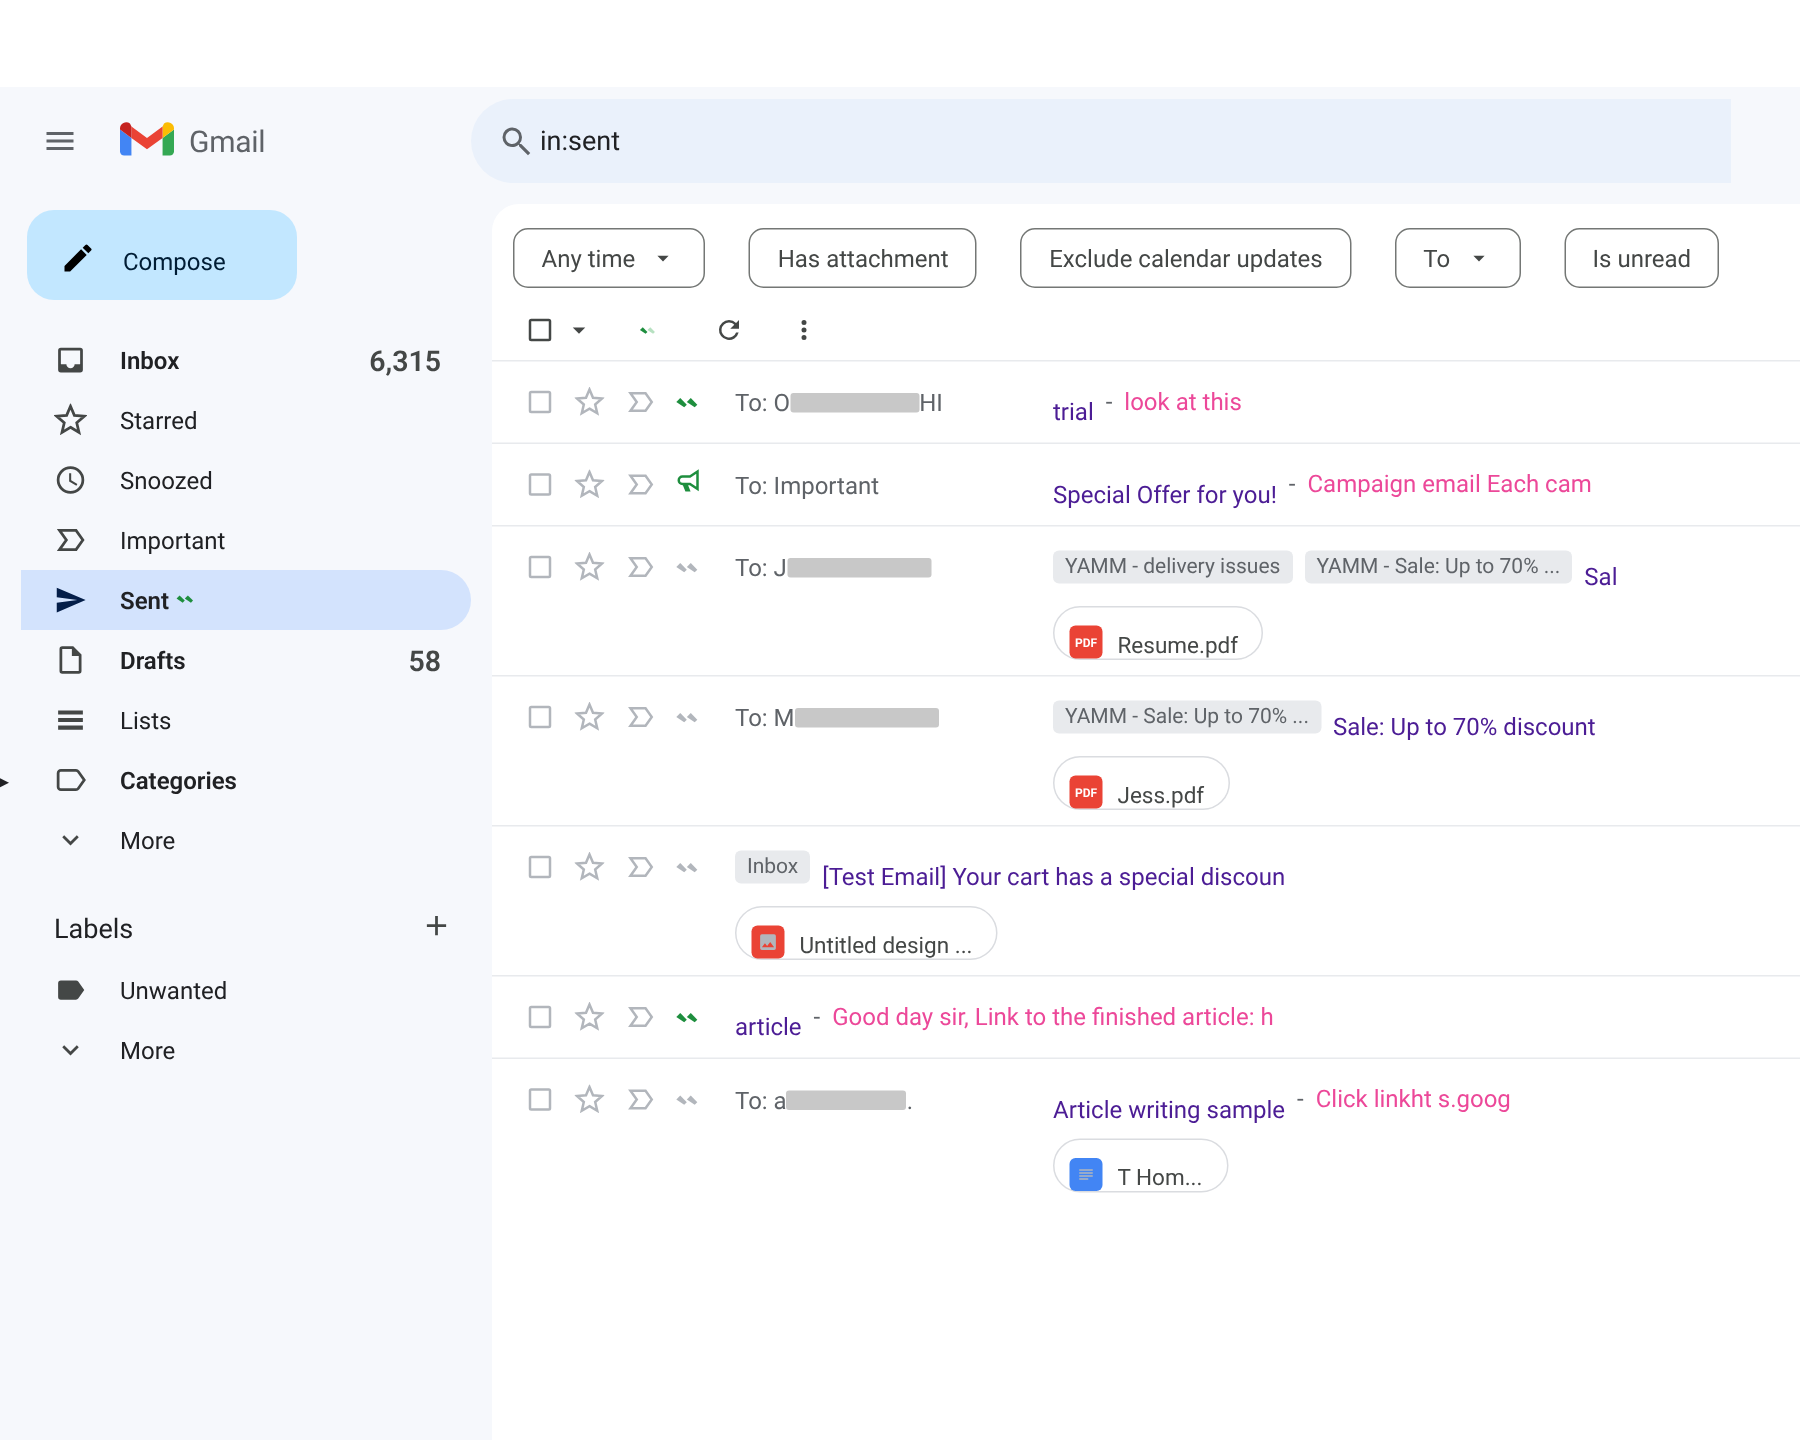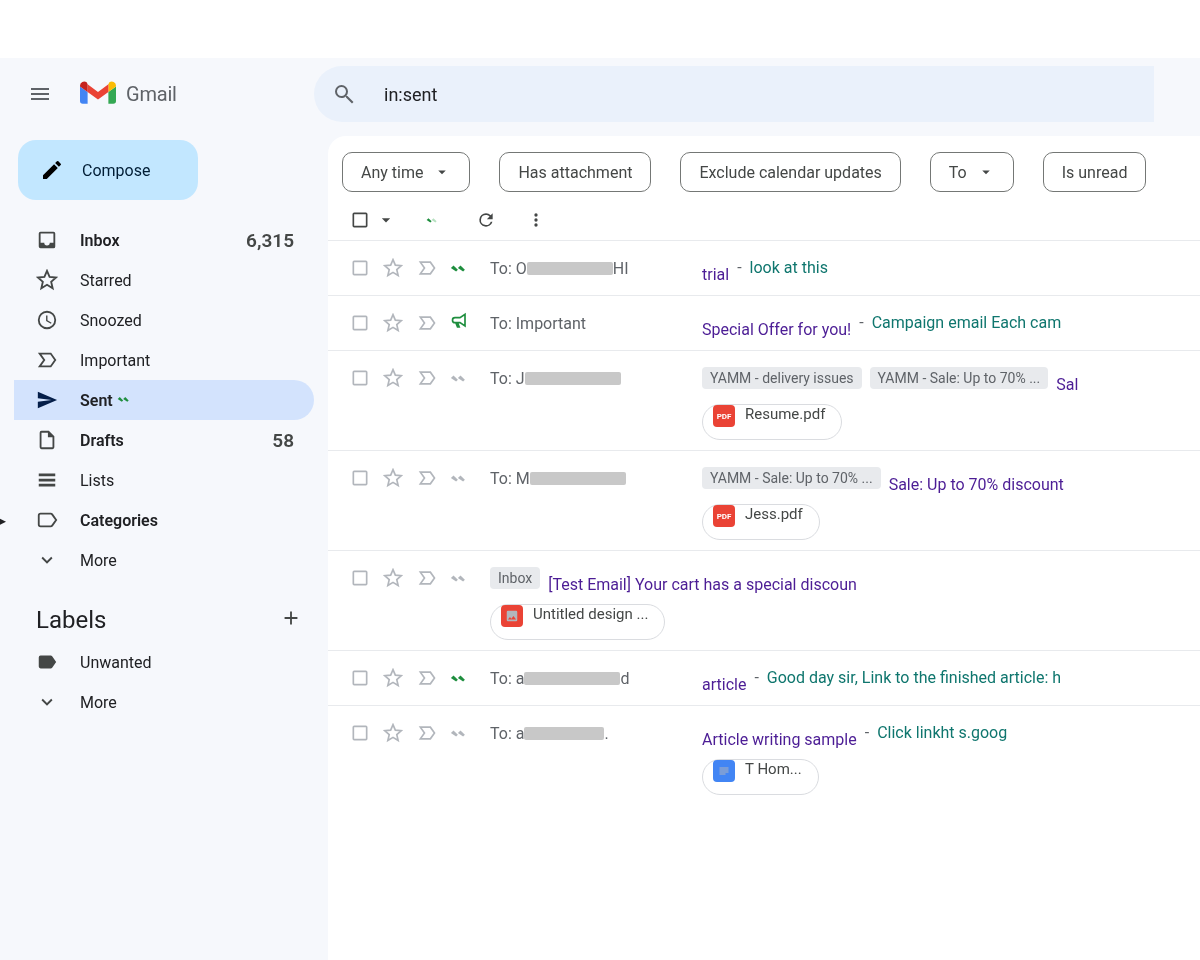--- a/index.html
+++ b/index.html
@@ -5,40 +5,40 @@
   * { box-sizing: border-box; margin: 0; padding: 0; font-family: 'Google Sans', Roboto, Arial, sans-serif; }
   body { background: #ffffff; color: #202124; overflow: hidden; }
   .app { display: flex; flex-direction: column; height: 960px; width: 1200px; background:#f6f8fc; margin-top:58px; }
   
   .header { display:flex; align-items:center; height:72px; padding:0 16px; gap:8px; }
   .menu-btn { width:48px; height:48px; display:flex; align-items:center; justify-content:center; border-radius:50%; cursor:pointer; }
   .menu-btn svg { width:24px; height:24px; fill:#5f6368; }
   .logo-wrap { display:flex; align-items:center; gap:10px; padding:0 8px; min-width:230px;}
   .logo-m { width:36px; height:28px; }
   .brand { font-size:20px; color:#5f6368; letter-spacing:-0.2px; }
-  .searchbar { flex:1; max-width:840px; background:#eaf1fb; border-radius:28px 0 0 28px; height:56px; display:flex; align-items:center; padding:0 12px 0 18px; gap:28px; margin-left:4px;}
+  .searchbar { flex:1; max-width:840px; background:#eaf1fb; border-radius:28px 0 0 28px; height:56px; display:flex; align-items:center; padding:0 12px 0 18px; gap:4px; margin-left:4px;}
   .searchbar svg { width:24px; height:24px; fill:#5f6368; }
   .searchbar input { flex:1; border:none; background:transparent; font-size:18px; color:#202124; outline:none; }
   
   .main { display:flex; flex:1; overflow:hidden; }
   .sidebar { width:328px; padding:10px 0 0 14px; display:flex; flex-direction:column; gap:2px; }
-  .compose { margin:0 0 18px 4px; height:60px; width:180px; background:#c2e7ff; border-radius:18px; display:flex; align-items:center; gap:18px; padding:16px 22px; font-size:16px; color:#001d35; cursor:pointer; }
+  .compose { margin:0 0 18px 4px; height:60px; width:180px; background:#c2e7ff; border-radius:18px; display:flex; align-items:flex-end; gap:18px; padding:16px 22px; font-size:16px; color:#001d35; cursor:pointer; }
   .compose svg { width:24px; height:24px; }
   .nav-item { height:40px; border-radius:0 20px 20px 0; display:flex; align-items:center; gap:22px; padding:0 20px 0 22px; font-size:16px; color:#202124; cursor:pointer; margin-right:14px;}
   .nav-item .icon { width:22px; height:22px; display:flex; align-items:center; justify-content:center; }
   .nav-item .icon svg { width:22px; height:22px; fill:#444746; }
   .nav-item .lbl { flex:1; }
   .nav-item .count { font-size:19px; color:#444746; }
   .nav-item.selected { background:#d3e3fd; }
   .nav-item.selected .icon svg{fill:#041e49;}
   .nav-item.bold .lbl, .nav-item.bold .count { font-weight:600; }
   .nav-item.selected .lbl{font-weight:600;}
   .nav-tick { display:inline-flex; margin-left:4px;}
   .labels-hdr { display:flex; align-items:center; justify-content:space-between; padding:24px 26px 6px 22px; }
-  .labels-hdr .t { font-size:24px; color:#202124; }
+  .labels-hdr .t { font-size:18px; color:#202124; }
   .labels-hdr svg{width:22px;height:22px;fill:#444746;}
   
   .content { flex:1; background:#ffffff; border-radius:18px 0 0 0; margin-top:6px; overflow:hidden; display:flex; flex-direction:column;}
   .chips { display:flex; gap:29px; padding:16px 14px 10px 14px; border-bottom:0; }
   .chip { border:1px solid #747775; border-radius:10px; height:40px; display:flex; align-items:center; padding:0 18px; font-size:16px; color:#444746; cursor:pointer; gap:10px; white-space:nowrap;}
   .chip svg{width:18px;height:18px;fill:#444746;}
   .toolbar { display:flex; align-items:center; gap:30px; padding:8px 22px 10px 22px; }
   .toolbar .selwrap{display:flex;align-items:center;gap:6px;}
   .tbtn{display:flex;align-items:center;justify-content:center;cursor:pointer;}
   .tbtn svg{width:20px;height:20px;fill:#444746;}
@@ -47,25 +47,25 @@
   .row .chk{width:20px;height:34px;display:flex;align-items:center;}
   .row .star, .row .imp {width:22px;height:34px;display:flex;align-items:center;justify-content:center;}
   .row svg{fill:#b2b6bc;}
   .row .chk svg, .row .star svg, .row .imp svg{width:20px;height:20px;}
   .row .tick{width:28px;height:34px;display:flex;align-items:center;}
   .sender{width:200px;color:#5f6368;display:flex;align-items:center;height:34px;white-space:nowrap;}
   .redact{display:inline-block;height:13px;background:#c8c8c8;border-radius:2px;vertical-align:middle;}
   .subj-area{flex:1;display:flex;flex-direction:column;gap:10px;min-width:0;}
   .subj-line{display:flex;align-items:center;gap:8px;white-space:nowrap;overflow:hidden;}
   .subj{color:#4c1d95;margin-top:14px;}
-  .snip{color:#0f766e;}
+  .snip{color:#ec4899;}
   .sep{color:#5f6368;}
   .tag{background:#e8eaed;color:#5f6368;font-size:14px;padding:3px 8px;border-radius:4px;}
   .attach-row{display:flex;gap:10px;}
-  .attach{border:1px solid #dadce0;border-radius:18px;height:36px;display:flex;align-items:flex-start;gap:10px;padding:0 16px 0 10px;font-size:15px;color:#444746;}
+  .attach{border:1px solid #dadce0;border-radius:18px;height:36px;display:flex;align-items:flex-end;gap:10px;padding:0 16px 0 10px;font-size:15px;color:#444746;}
   .att-ic{width:22px;height:22px;border-radius:4px;display:flex;align-items:center;justify-content:center;color:#fff;font-size:8px;font-weight:700;}
   .att-pdf{background:#ea4335;}
   .att-img{background:#ea4335;}
   .att-doc{background:#4285f4;}
   .bullhorn svg{fill:#1e8e3e;width:20px;height:20px;}
 </style>
 </head>
 <body>
 
 <div class="app">
@@ -456,21 +456,20 @@
               <svg viewBox="0 0 24 24">
                 <path fill="none" stroke="#b2b6bc" stroke-width="2" d="M4 18.99h12.04L21 12l-4.97-7H3.99l5 7-4.99 6.99z"></path>
               </svg>
             </span>
             <span class="tick">
               <svg viewBox="0 0 32 16">
                 <path fill="#1e8e3e" d="M1 8l3-3 5 5L7 12z"></path>
                 <path fill="#1e8e3e" d="M9 8l3-3 5 5-2 2z"></path>
               </svg>
             </span>
-            <span class="sender">To: a<span class="redact" style="width:96px"></span>d</span>
             <div class="subj-area">
               <div class="subj-line">
                 <span class="subj">article</span>
                 <span class="sep"> - </span>
                 <span class="snip">Good day sir, Link to the finished article: h</span>
               </div>
             </div>
           </div>
           <div class="row">
             <span class="chk">

